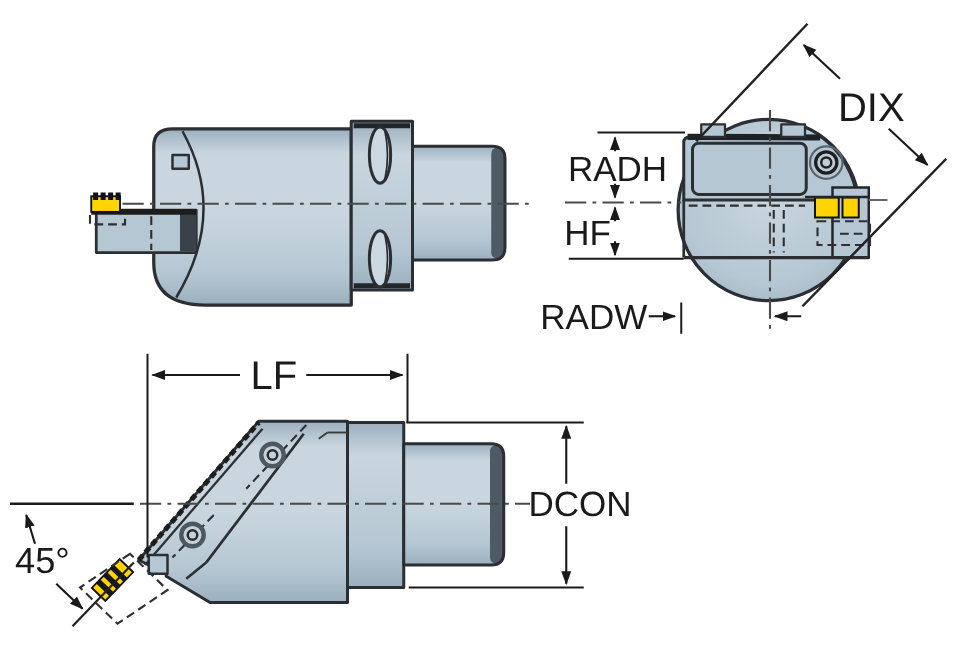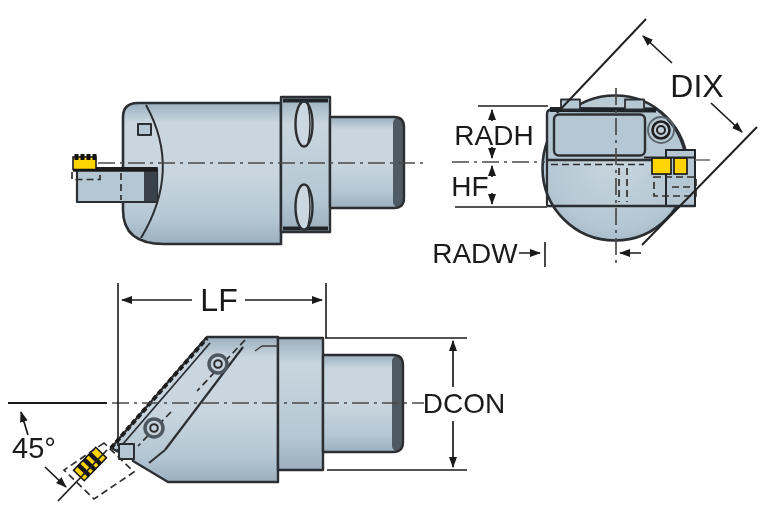--- a/index.html
+++ b/index.html
@@ -1,21 +1,21 @@
 <!DOCTYPE html>
 <html style="--c-background: #ffffff; --c-body: #b5c7d3; --c-body-light: #c9d6df; --c-body-dark: #9bafbe; --c-outline: #2b2f33; --c-dim: #1a1a1a; --c-insert: #ffd400; --c-dark-band: #4e5a64; --c-hidden: #2f2f2f; --c-centerline: #4a4a4a;"><head>
 <meta charset="utf-8">
 <style>
   :root{
     --c-background:#ffffff; --c-body:#b5c7d3; --c-body-light:#c9d6df; --c-body-dark:#9bafbe;
     --c-outline:#2b2f33; --c-dim:#1a1a1a; --c-insert:#ffd400; --c-dark-band:#4e5a64;
     --c-hidden:#2f2f2f; --c-centerline:#4a4a4a;
   }
   html,body{margin:0;padding:0;background:var(--c-background);}
-  #stage{position:relative;width:767px;height:523px;background:var(--c-background);overflow:hidden;border-radius:26px;}
+  #stage{position:relative;width:767px;height:523px;background:var(--c-background);overflow:hidden;}
   svg{display:block}
   .ol{stroke:var(--c-outline);stroke-linejoin:round;stroke-linecap:butt;}
   .cl{stroke:var(--c-centerline);stroke-width:1.7;stroke-dasharray:17 5 3 5;fill:none;}
   .hid{stroke:var(--c-hidden);stroke-width:1.7;stroke-dasharray:7 4;fill:none;}
   .dim{stroke:var(--c-dim);stroke-width:1.7;fill:none;}
   .tick{stroke:var(--c-dim);stroke-width:1.6;fill:none;}
   text{fill:var(--c-dim);font-family:"Liberation Sans","DejaVu Sans",sans-serif;}
   .lbl{font-size:28px;}
   .lblL{font-size:32px;}
   .lblA{font-size:29px;}

